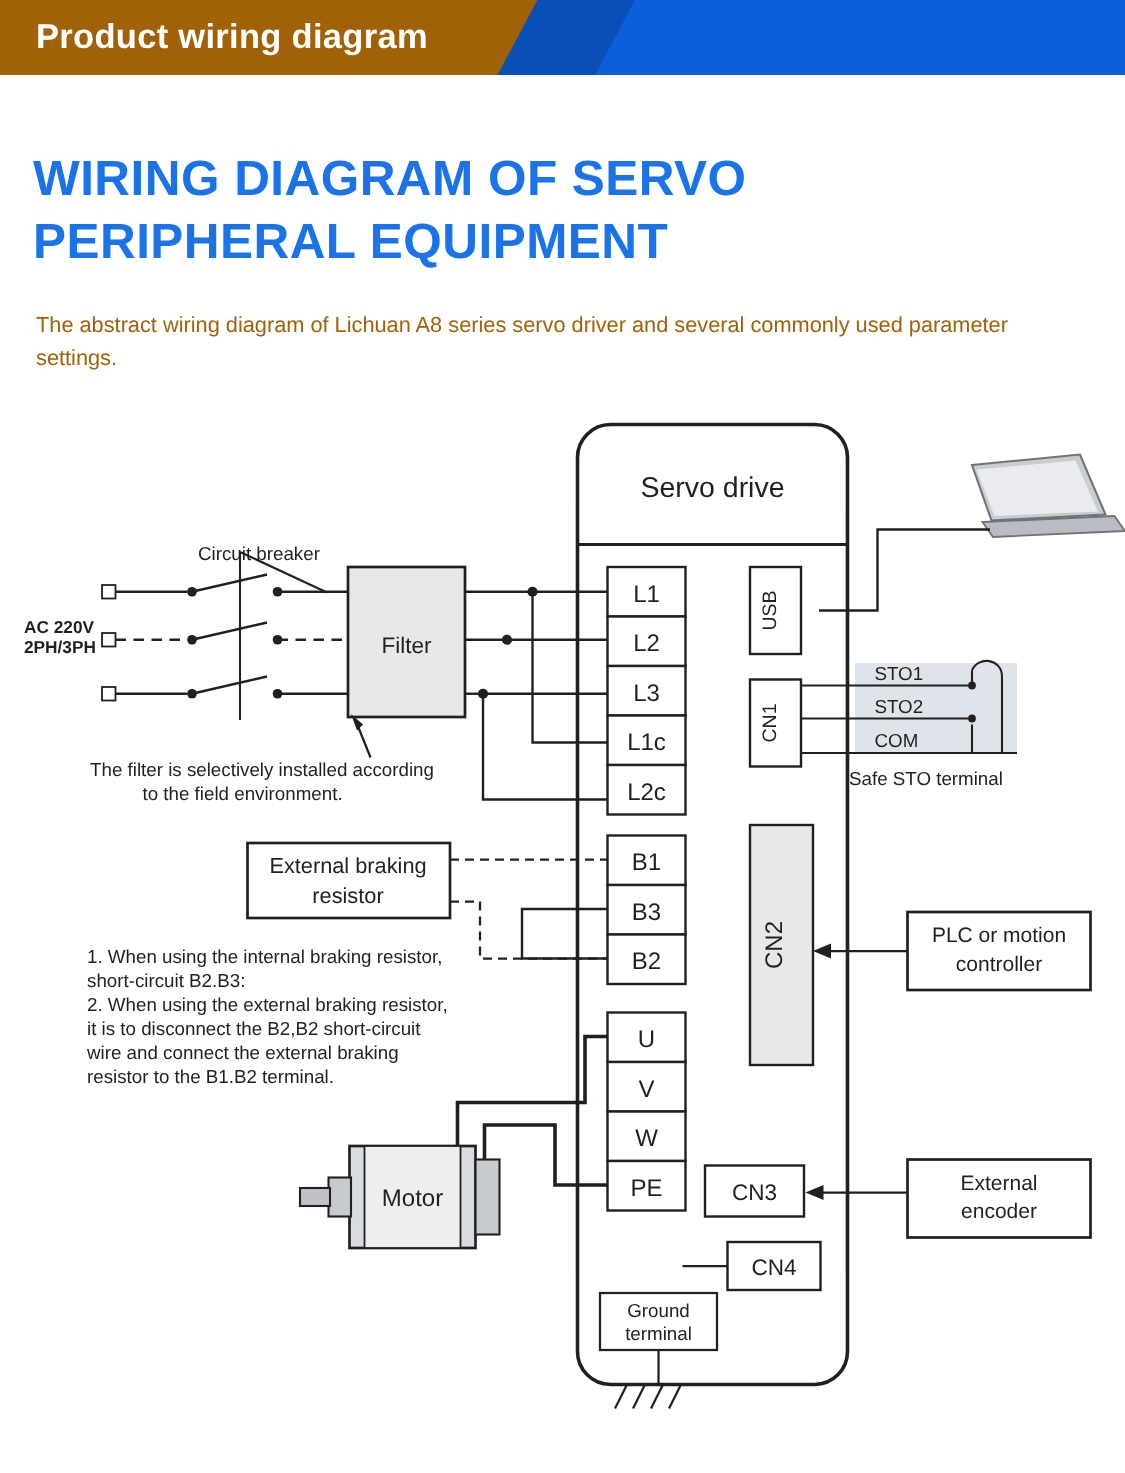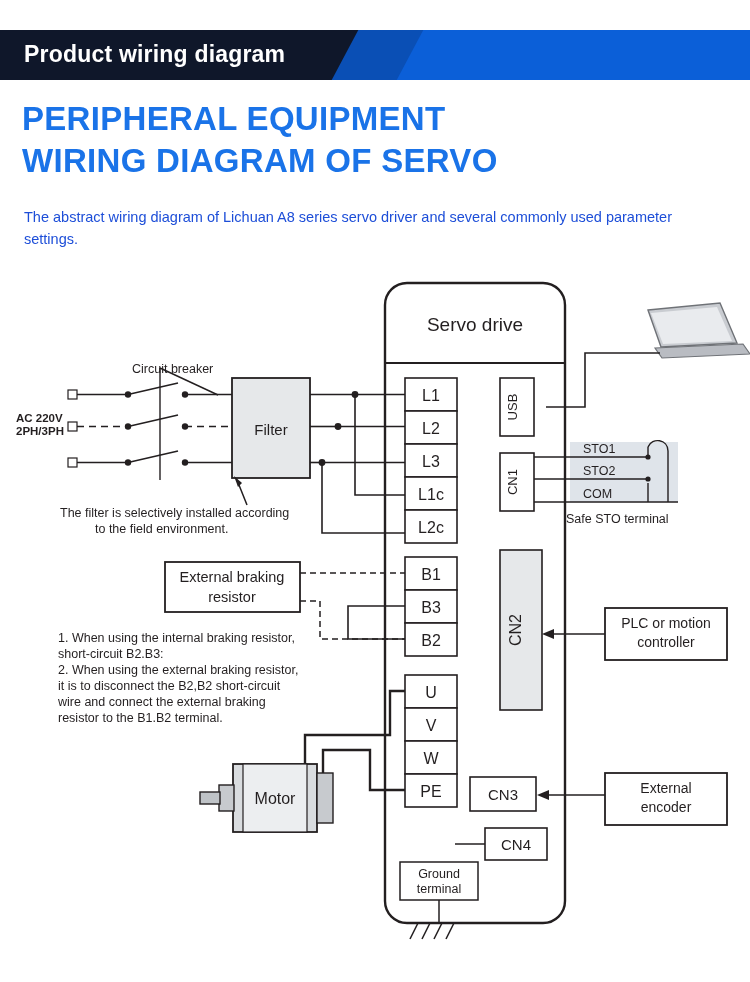--- a/index.html
+++ b/index.html
@@ -7,23 +7,22 @@
     width:750px;height:982px;
     background:#ffffff;
     font-family:"Liberation Sans", sans-serif;
     position:relative;
     overflow:hidden;
     color:#231f20;
   }
   
   .banner{
     position:absolute;left:0;top:0;width:750px;height:50px;
-    background:#0f172a;
+    background:#a16207;
     overflow:hidden;
-    margin-top:30px;
   }
   .banner .skew{
     position:absolute;left:345px;top:0;width:90px;height:50px;
     background:#0a4fb5;
     transform:skewX(-28deg);
   }
   .banner .skew2{
     position:absolute;left:410px;top:0;width:400px;height:50px;
     background:#0b5fd8;
     transform:skewX(-28deg);
@@ -35,21 +34,21 @@
     z-index:3;
   }
   
   .main-title{
     position:absolute;left:22px;top:98px;width:700px;
     font-size:33px;font-weight:bold;color:#1a73e8;
     line-height:42px;letter-spacing:0.3px;
   }
   .subtitle{
     position:absolute;left:24px;top:206px;width:690px;
-    font-size:14.5px;color:#1d4ed8;line-height:22px;
+    font-size:14.5px;color:#a16207;line-height:22px;
   }
   
   .canvas{
     position:absolute;left:0;top:265px;width:663px;height:700px;
   }
   .canvas svg{display:block;}
   .lbl{
     font-family:"Liberation Sans", sans-serif;
     fill:#231f20;
   }
@@ -57,22 +56,22 @@
 </head>
 <body>
 
 <div class="banner">
   <div class="skew"></div>
   <div class="skew2"></div>
   <div class="banner-title">Product wiring diagram</div>
 </div>
 
 <div class="main-title">
+  <div>WIRING DIAGRAM OF SERVO</div>
   <div>PERIPHERAL EQUIPMENT</div>
-  <div>WIRING DIAGRAM OF SERVO</div>
 </div>
 <div class="subtitle">The abstract wiring diagram of Lichuan A8 series servo driver and several commonly used parameter settings.</div>
 
 <div class="canvas">
 <svg width="750" height="700" viewBox="0 0 750 700" xmlns="http://www.w3.org/2000/svg">
 
   <rect x="385" y="18" rx="22" ry="22" width="180" height="640" fill="#ffffff" stroke="#231f20" stroke-width="2.4"></rect>
   <line x1="385" y1="98" x2="565" y2="98" stroke="#231f20" stroke-width="2"></line>
   <text class="lbl" x="475" y="66" font-size="19" text-anchor="middle">Servo drive</text>
 

